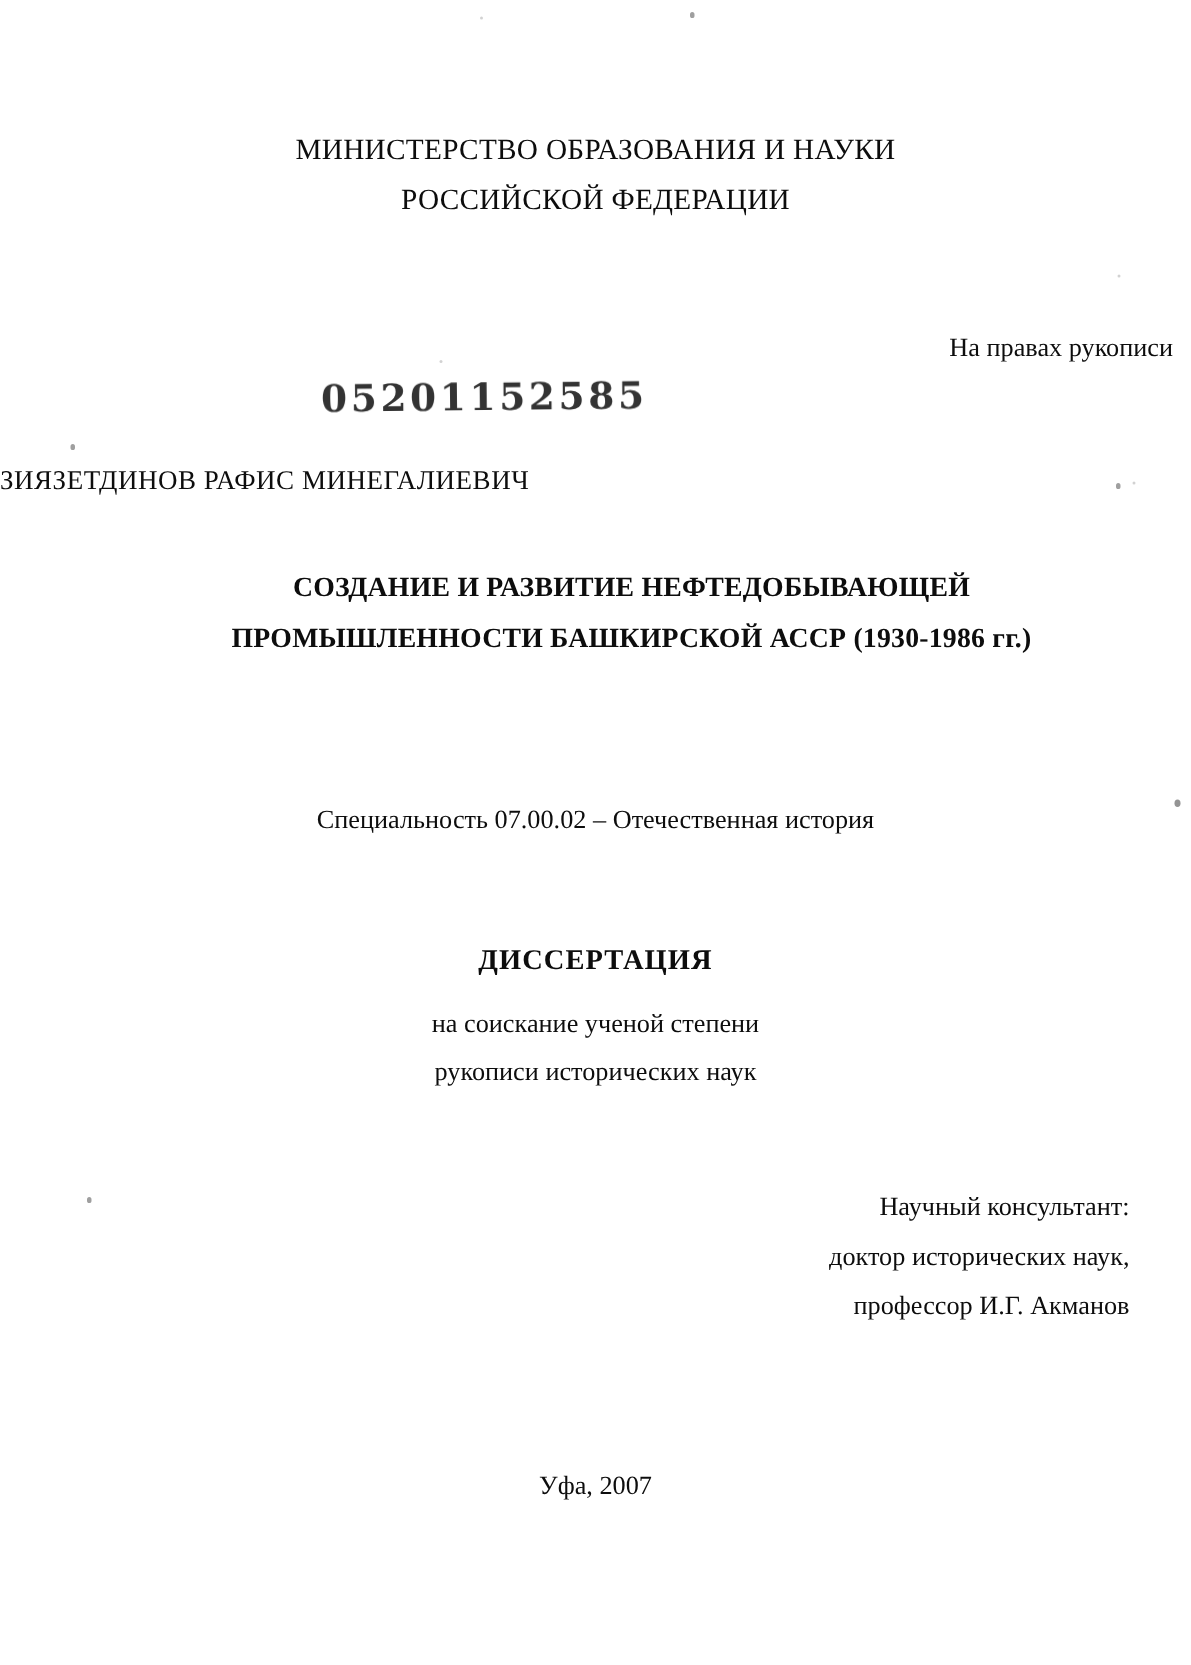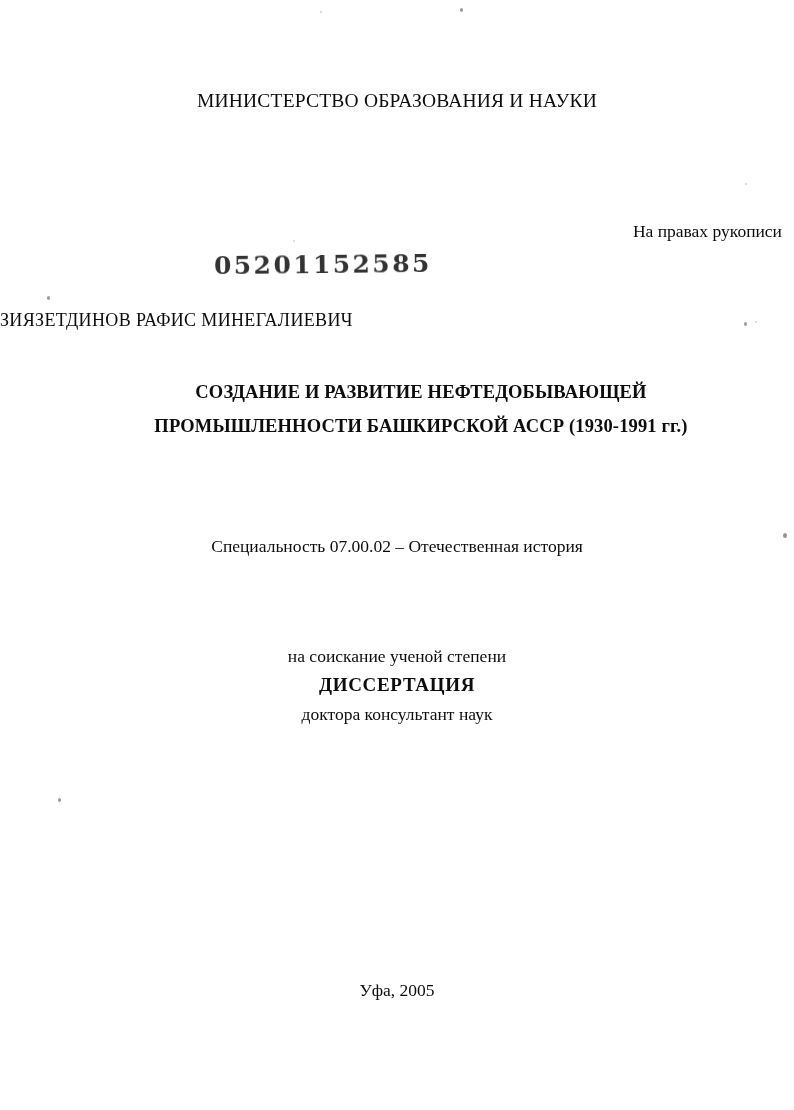--- a/index.html
+++ b/index.html
@@ -160,43 +160,49 @@
   .speck.lg { width: 4px;   height: 5px;   opacity: 0.72; }
   .speck.faint { opacity: 0.30; }
 </style>
 </head>
 <body>
 
 <div class="page">
 
   <div class="blk header-block">
     <span class="line">МИНИСТЕРСТВО ОБРАЗОВАНИЯ И НАУКИ</span>
+    <span class="line">РОССИЙСКОЙ ФЕДЕРАЦИИ</span>
   </div>
 
   <div class="blk manuscript-note">На правах рукописи</div>
 
   <div class="blk stamp-number">05201152585</div>
 
   <div class="blk author-block">ЗИЯЗЕТДИНОВ РАФИС МИНЕГАЛИЕВИЧ</div>
 
   <div class="blk title-block">
     <span class="line">СОЗДАНИЕ И РАЗВИТИЕ НЕФТЕДОБЫВАЮЩЕЙ</span>
-    <span class="line">ПРОМЫШЛЕННОСТИ БАШКИРСКОЙ АССР (1930-1991 гг.)</span>
+    <span class="line">ПРОМЫШЛЕННОСТИ БАШКИРСКОЙ АССР (1930-1986 гг.)</span>
   </div>
 
   <div class="blk specialty-block">Специальность 07.00.02 – Отечественная история</div>
 
   <div class="blk degree-block">
+    <span class="line kind">ДИССЕРТАЦИЯ</span>
     <span class="line sub first">на соискание ученой степени</span>
-    <span class="line kind">ДИССЕРТАЦИЯ</span>
-    <span class="line sub">доктора консультант наук</span>
-  </div>
-
-
-  <div class="blk place-block">Уфа, 2005</div>
+    <span class="line sub">рукописи исторических наук</span>
+  </div>
+
+  <div class="blk consultant-block">
+    <span class="line">Научный консультант:</span>
+    <span class="line">доктор исторических наук,</span>
+    <span class="line">профессор И.Г. Акманов</span>
+  </div>
+
+  <div class="blk place-block">Уфа, 2007</div>
 
   <div class="speck sm faint" style="left:320px;  top:11px;"></div>
   <div class="speck md" style="left:460px;  top:8px;"></div>
   <div class="speck sm faint" style="left:745px;  top:183px;"></div>
   <div class="speck md" style="left:47px;   top:296px;"></div>
   <div class="speck sm faint" style="left:293px;  top:240px;"></div>
   <div class="speck md" style="left:744px;  top:322px;"></div>
   <div class="speck sm faint" style="left:755px;  top:321px;"></div>
   <div class="speck lg" style="left:783px;  top:533px;"></div>
   <div class="speck md" style="left:58px;   top:798px;"></div>

